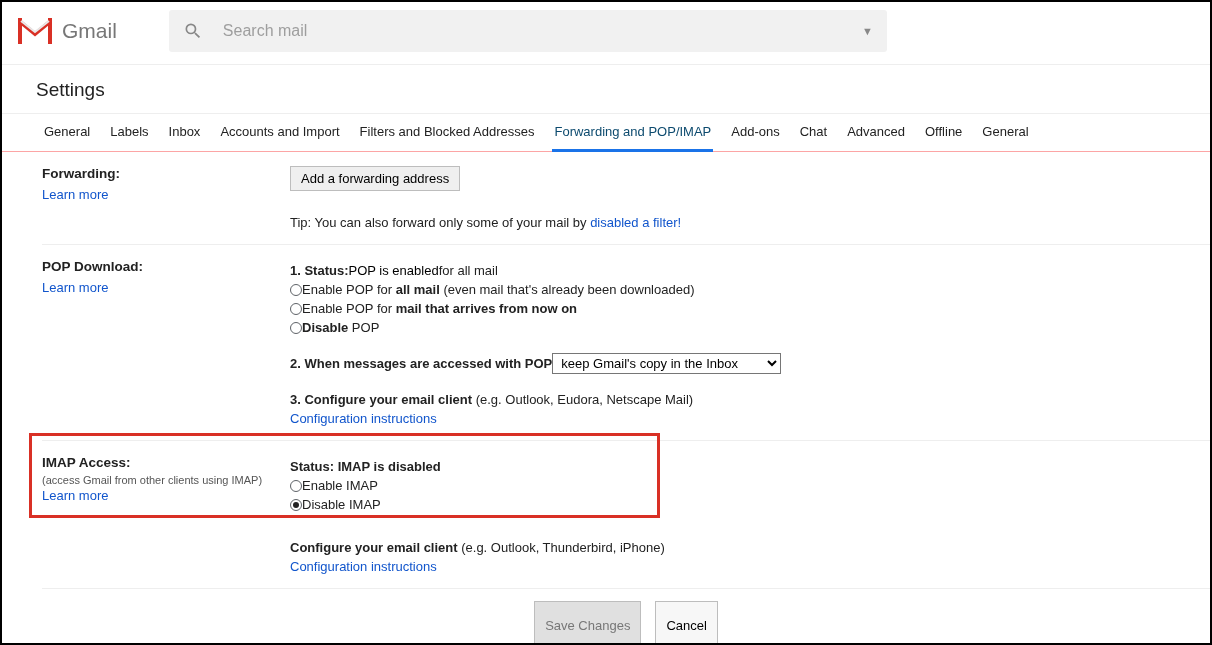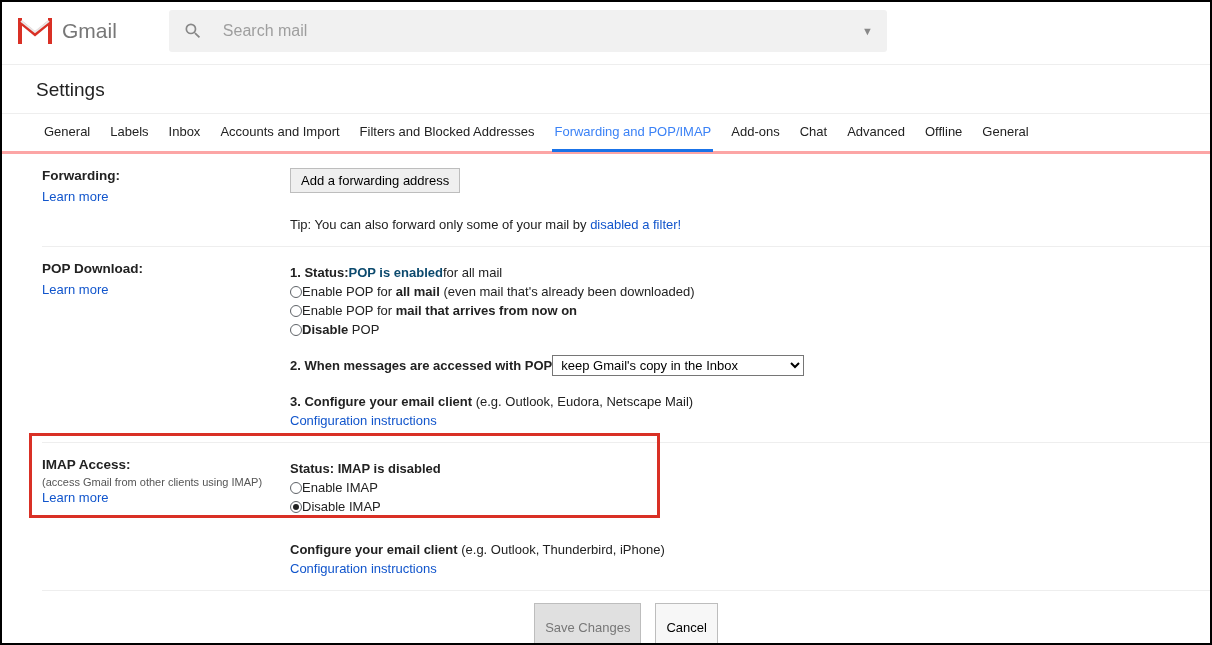--- a/index.html
+++ b/index.html
@@ -50,31 +50,31 @@
   .page-title {
     font-size: 19px;
     font-weight: 400;
     padding: 14px 0 12px 34px;
   }
   .tabs {
     display:flex;
     gap: 16px;
     padding: 0 0 0 40px;
     border-top: 1px solid #eee;
-    border-bottom: 3px solid #fca5a5;
+    border-bottom: 1px solid #fca5a5;
     font-size: 13px;
   }
   .tab {
     padding: 10px 2px;
     color:#222;
     cursor:pointer;
     white-space:nowrap;
   }
   .tab.active {
-    color:#3b82f6;
+    color:#0c4a6e;
     border-bottom: 3px solid #1a73e8;
     margin-bottom:-1px;
   }
   .content { padding: 0 0 0 40px; }
   .section {
     display:flex;
     border-bottom:1px solid #eee;
     padding: 14px 0 14px 0;
   }
   .section .lcol { width: 248px; flex:0 0 248px; }
@@ -89,24 +89,24 @@
     font-size:13px;
     cursor:pointer;
   }
   .rcol .row { margin: 4px 0; display:flex; align-items:center; }
   .radio { 
     width:12px; height:12px; border:1.5px solid #5f6368; border-radius:50%; display:inline-flex; align-items:center; justify-content:center;
   }
   .radio.sel::after { content:""; width:6px; height:6px; background:#222; border-radius:50%; display:block; }
   .tip { margin-top:24px; font-size:13px; }
   .link { color:#15c; cursor:pointer; }
-  .green { color:#0c4a6e; font-weight:bold; }
+  .green { color:#000000; font-weight:normal; }
   .bold { font-weight:bold; }
   .select {
-    border:1px solid #767676; font-size:13px; height:21px; width:252px; padding:0 4px; background:#fff;
+    border:1px solid #767676; font-size:13px; height:21px; width:229px; padding:0 4px; background:#fff;
   }
   .highlight-box {
     position:absolute;
     border:3px solid #d93025;
     left:27px; top:431px; width:631px; height:85px;
     pointer-events:none;
   }
   .footer-btns {
     display:flex; gap:14px; justify-content:center; padding:12px 0 16px 0;
     border-top: none;

